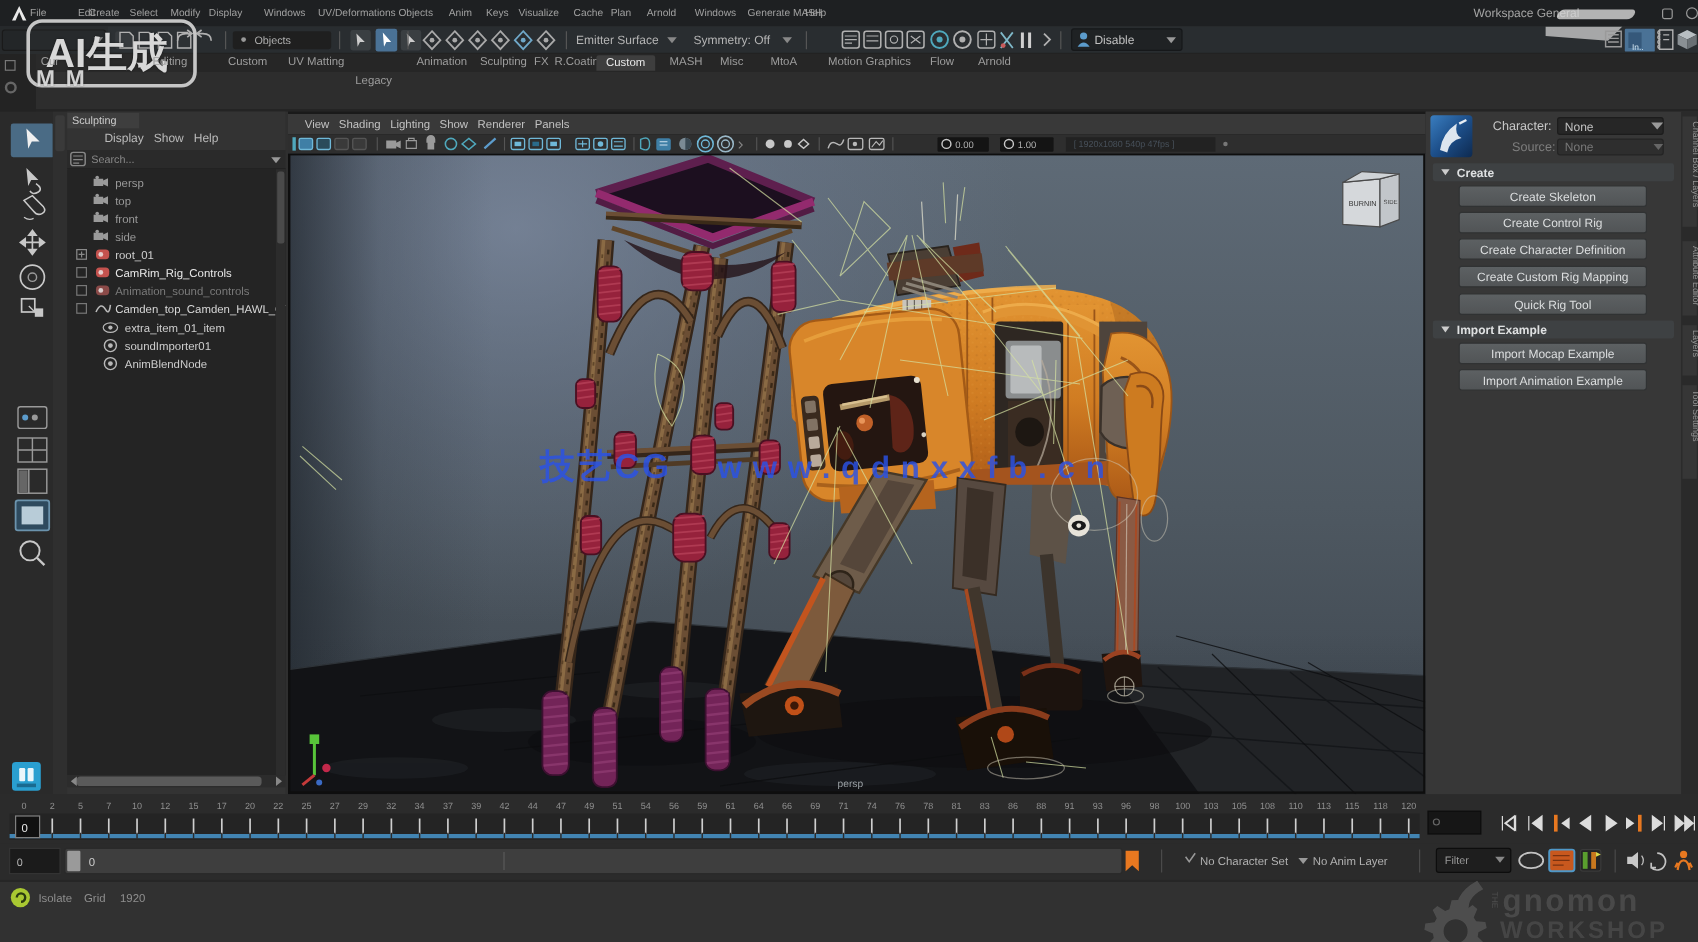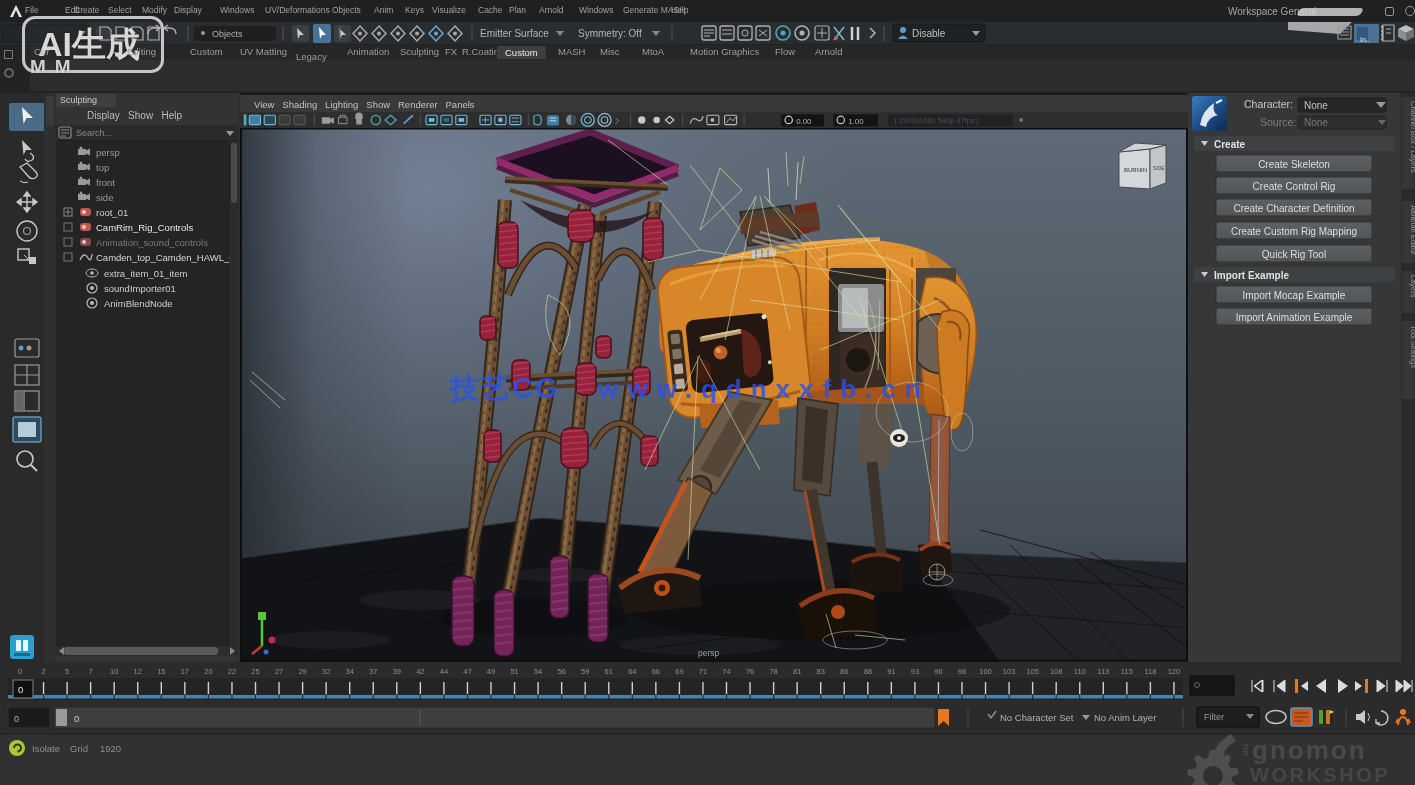--- a/index.html
+++ b/index.html
@@ -897,21 +897,21 @@
     <span class="abs" style="left:478px;top:5px;font-size:8.5px;color:#a0a0a0;white-space:nowrap;">Cache</span>
     <span class="abs" style="left:509px;top:5px;font-size:8.5px;color:#a0a0a0;white-space:nowrap;">Plan</span>
     <span class="abs" style="left:539px;top:5px;font-size:8.5px;color:#a0a0a0;white-space:nowrap;">Arnold</span>
     <span class="abs" style="left:579px;top:5px;font-size:8.5px;color:#a0a0a0;white-space:nowrap;">Windows</span>
     <span class="abs" style="left:623px;top:5px;font-size:8.5px;color:#a0a0a0;white-space:nowrap;">Generate MASH</span>
     <span class="abs" style="left:671px;top:5px;font-size:8.5px;color:#a0a0a0;white-space:nowrap;">Help</span>
     <span class="abs" style="left:34px;top:46px;font-size:9.5px;color:#9d9d9d;white-space:nowrap;">Cur</span>
     <span class="abs" style="left:127px;top:46px;font-size:9.5px;color:#9d9d9d;white-space:nowrap;">Editing</span>
     <span class="abs" style="left:190px;top:46px;font-size:9.5px;color:#9d9d9d;white-space:nowrap;">Custom</span>
     <span class="abs" style="left:240px;top:46px;font-size:9.5px;color:#9d9d9d;white-space:nowrap;">UV Matting</span>
-    <span class="abs" style="left:296px;top:51px;font-size:9.5px;color:#9d9d9d;white-space:nowrap;">Legacy</span>
+    <span class="abs" style="left:296px;top:62px;font-size:9.5px;color:#9d9d9d;white-space:nowrap;">Legacy</span>
     <span class="abs" style="left:347px;top:46px;font-size:9.5px;color:#9d9d9d;white-space:nowrap;">Animation</span>
     <span class="abs" style="left:400px;top:46px;font-size:9.5px;color:#9d9d9d;white-space:nowrap;">Sculpting</span>
     <span class="abs" style="left:445px;top:46px;font-size:9.5px;color:#9d9d9d;white-space:nowrap;">FX</span>
     <span class="abs" style="left:462px;top:46px;font-size:9.5px;color:#9d9d9d;white-space:nowrap;">R.Coating</span>
     <span class="abs" style="left:505px;top:46px;font-size:9.5px;color:#e8e8e8;background:#3e3e3e;padding:1px 8px;margin-left:-8px;border-radius:2px 2px 0 0;white-space:nowrap;">Custom</span>
     <span class="abs" style="left:558px;top:46px;font-size:9.5px;color:#9d9d9d;white-space:nowrap;">MASH</span>
     <span class="abs" style="left:600px;top:46px;font-size:9.5px;color:#9d9d9d;white-space:nowrap;">Misc</span>
     <span class="abs" style="left:642px;top:46px;font-size:9.5px;color:#9d9d9d;white-space:nowrap;">MtoA</span>
     <span class="abs" style="left:690px;top:46px;font-size:9.5px;color:#9d9d9d;white-space:nowrap;">Motion Graphics</span>
     <span class="abs" style="left:775px;top:46px;font-size:9.5px;color:#9d9d9d;white-space:nowrap;">Flow</span>

